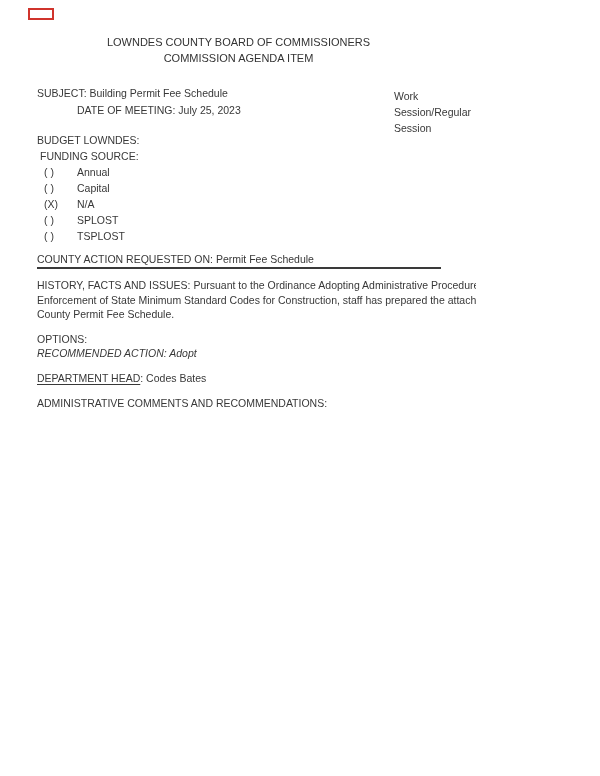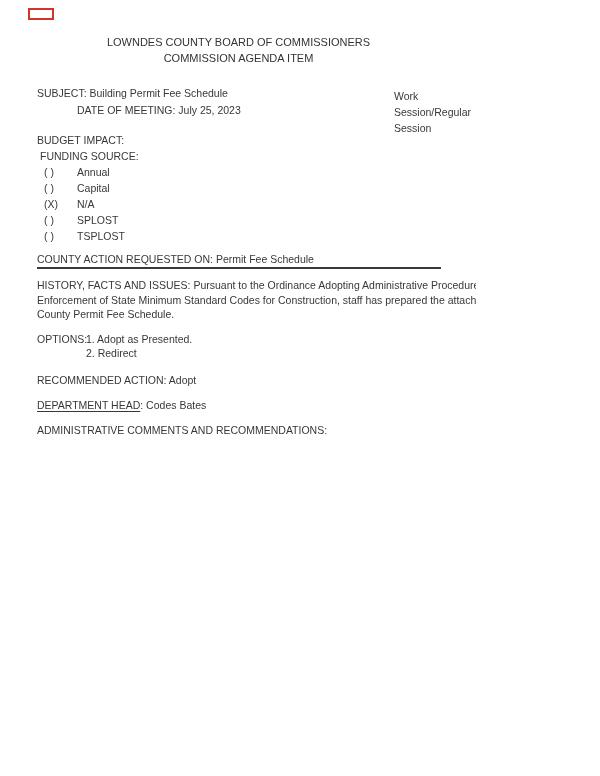--- a/index.html
+++ b/index.html
@@ -30,21 +30,21 @@
   .funding-list { padding-left:7px; }
   .funding-row { display:flex; line-height:16px; }
   .funding-row .box { width:24px; }
   .funding-row .lbl { padding-left:9px; }
   .county { margin-top:8px; line-height:14px; }
   .rule { border-top:2px solid #3a3a3a; margin-top:1px; margin-right:-1px; }
   .history { margin-top:9px; line-height:14.5px; width:528px; }
   .options { margin-top:10px; display:flex; line-height:14.5px; }
   .options .options-label { width:49px; }
   .options .opts { display:flex; flex-direction:column; }
-  .recommended { margin-top:12px; line-height:15px; }
+  .recommended { line-height:15px;font-style:italic; }
   .department-row { margin-top:10px; display:flex; line-height:15px; }
   .department-row .cell-left { width:273px; }
   .u { text-decoration:underline; text-underline-offset:2px; }
   .admin { margin-top:10px; line-height:15px; }
 </style>
 </head>
 <body>
 
 <div class="page">
 
@@ -53,21 +53,21 @@
   <div class="content">
 
     <div class="doc-title">
       <div>LOWNDES COUNTY BOARD OF COMMISSIONERS</div>
       <div>COMMISSION AGENDA ITEM</div>
     </div>
 
     <div class="row row-subject">SUBJECT: Building Permit Fee Schedule</div>
     <div class="row row-date">DATE OF MEETING: July 25, 2023</div>
 
-    <div class="row row-budget">BUDGET IMPACT:</div>
+    <div class="row row-budget">BUDGET LOWNDES:</div>
     <div class="row row-funding">FUNDING SOURCE:</div>
 
     <div class="funding-list">
       <div class="funding-row">
         <span class="box">( )</span>
         <span class="lbl">Annual</span>
       </div>
       <div class="funding-row">
         <span class="box">( )</span>
         <span class="lbl">Capital</span>
@@ -86,24 +86,20 @@
       </div>
     </div>
 
     <div class="county">COUNTY ACTION REQUESTED ON: Permit Fee Schedule</div>
     <div class="rule"></div>
 
     <div class="history">HISTORY, FACTS AND ISSUES: Pursuant to the Ordinance Adopting Administrative Procedures for the Enforcement of State Minimum Standard Codes for Construction, staff has prepared the attached Lowndes County Permit Fee Schedule.</div>
 
     <div class="options">
       <span class="options-label">OPTIONS:</span>
-      <span class="opts">
-        <span>1. Adopt as Presented.</span>
-        <span>2. Redirect</span>
-      </span>
     </div>
 
     <div class="recommended">RECOMMENDED ACTION: Adopt</div>
 
     <div class="department-row">
       <span class="cell-right"><span class="u">DEPARTMENT HEAD</span><span>: Codes Bates</span></span>
     </div>
 
     <div class="admin">ADMINISTRATIVE COMMENTS AND RECOMMENDATIONS:</div>
 

